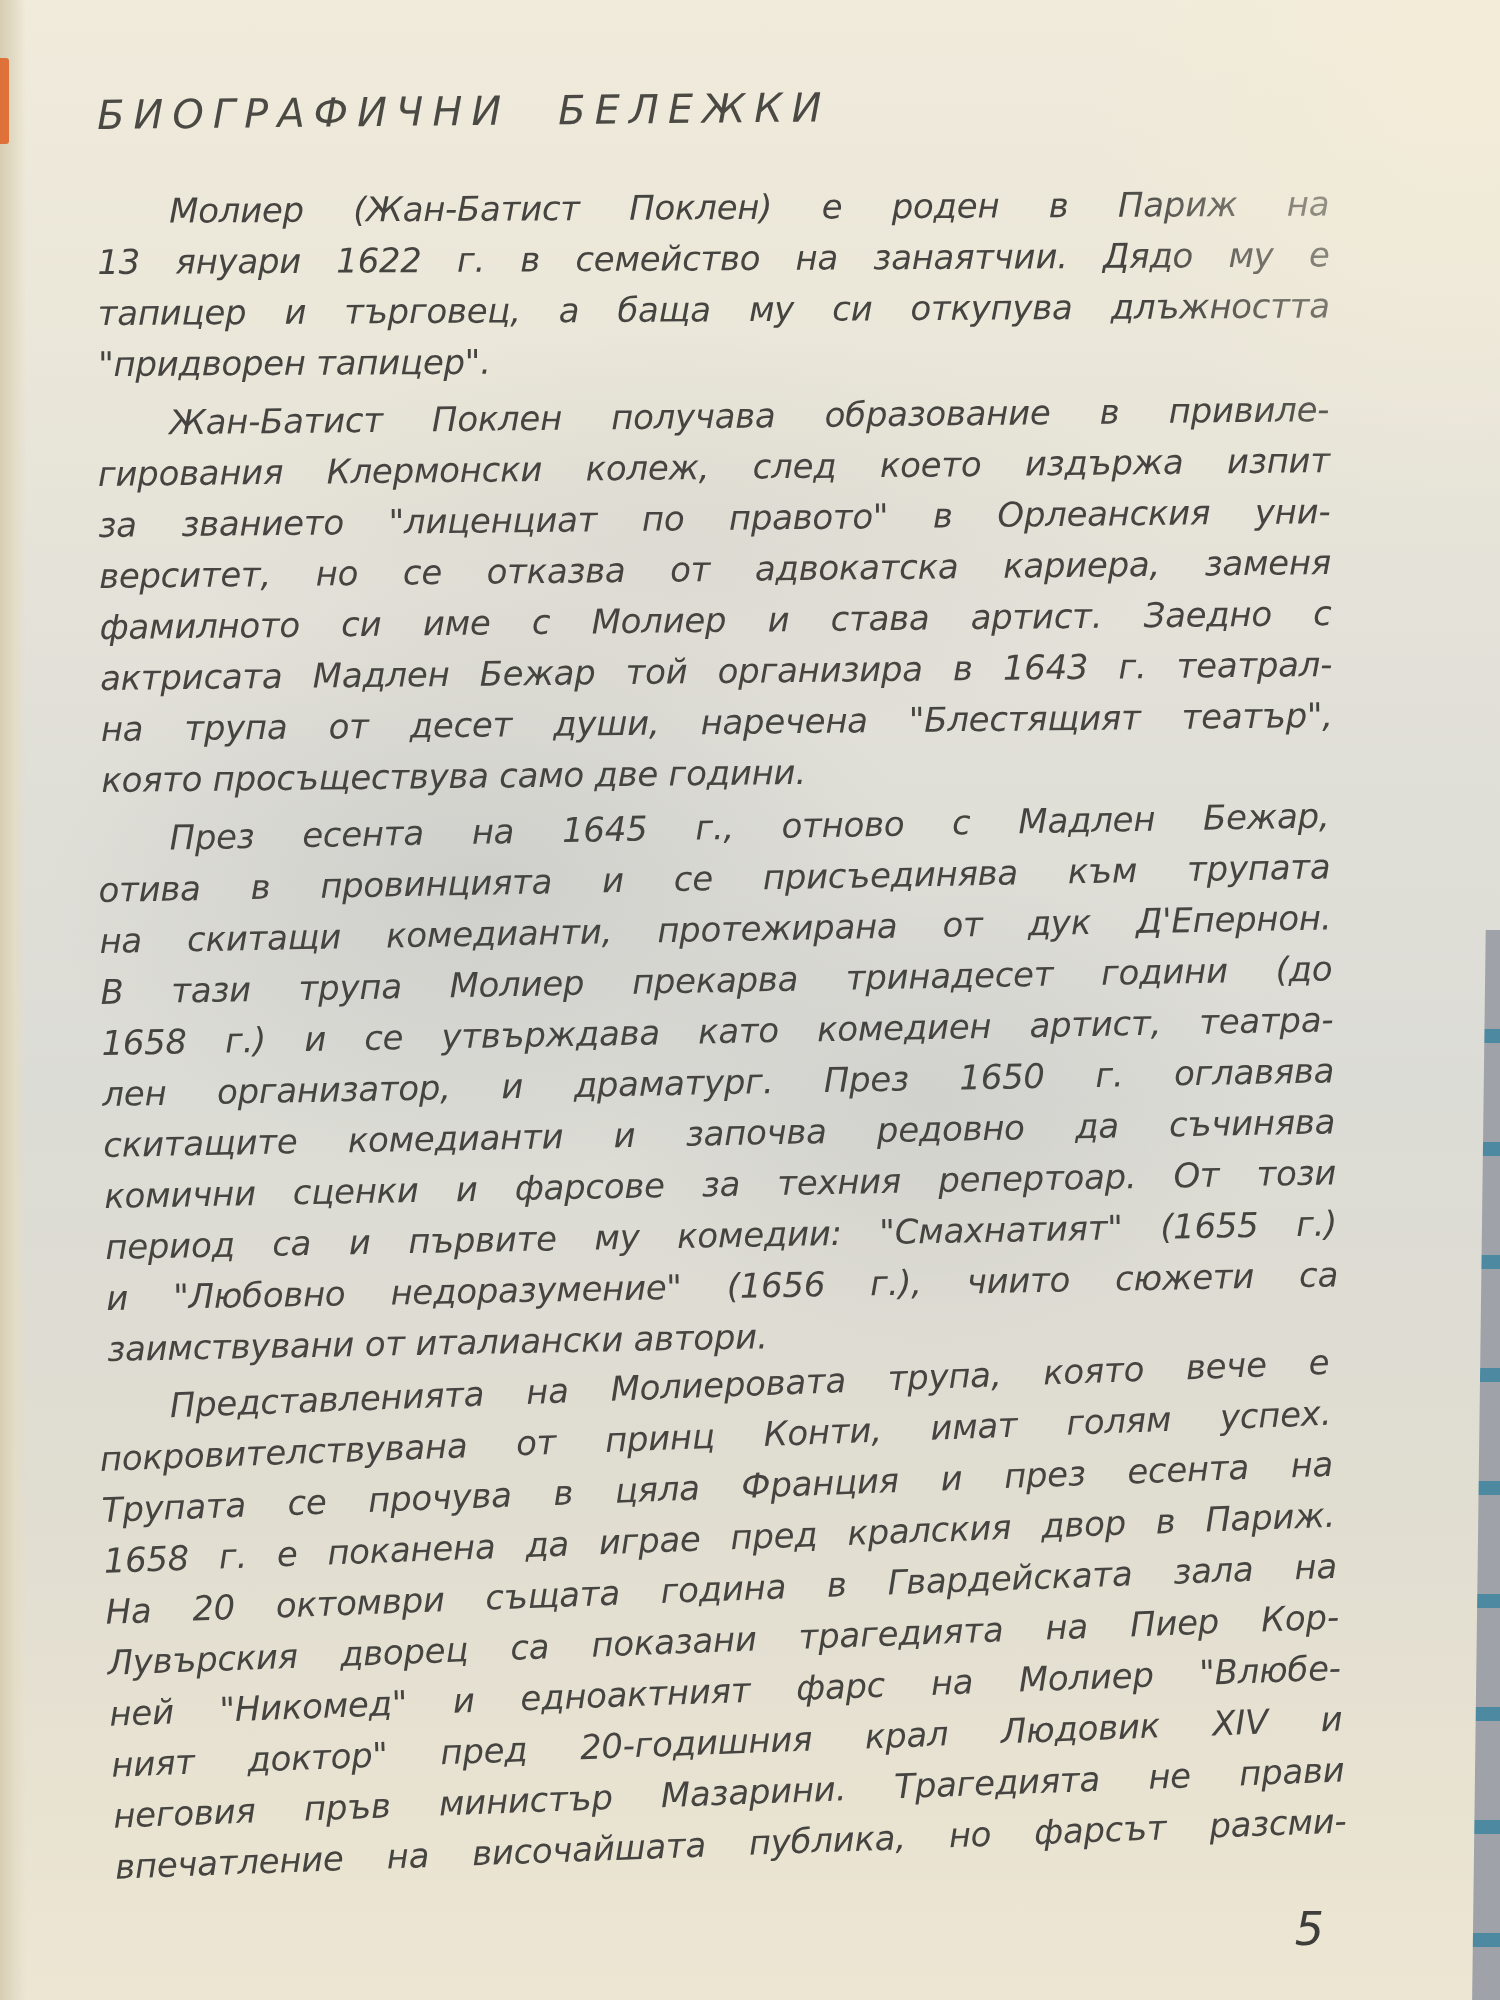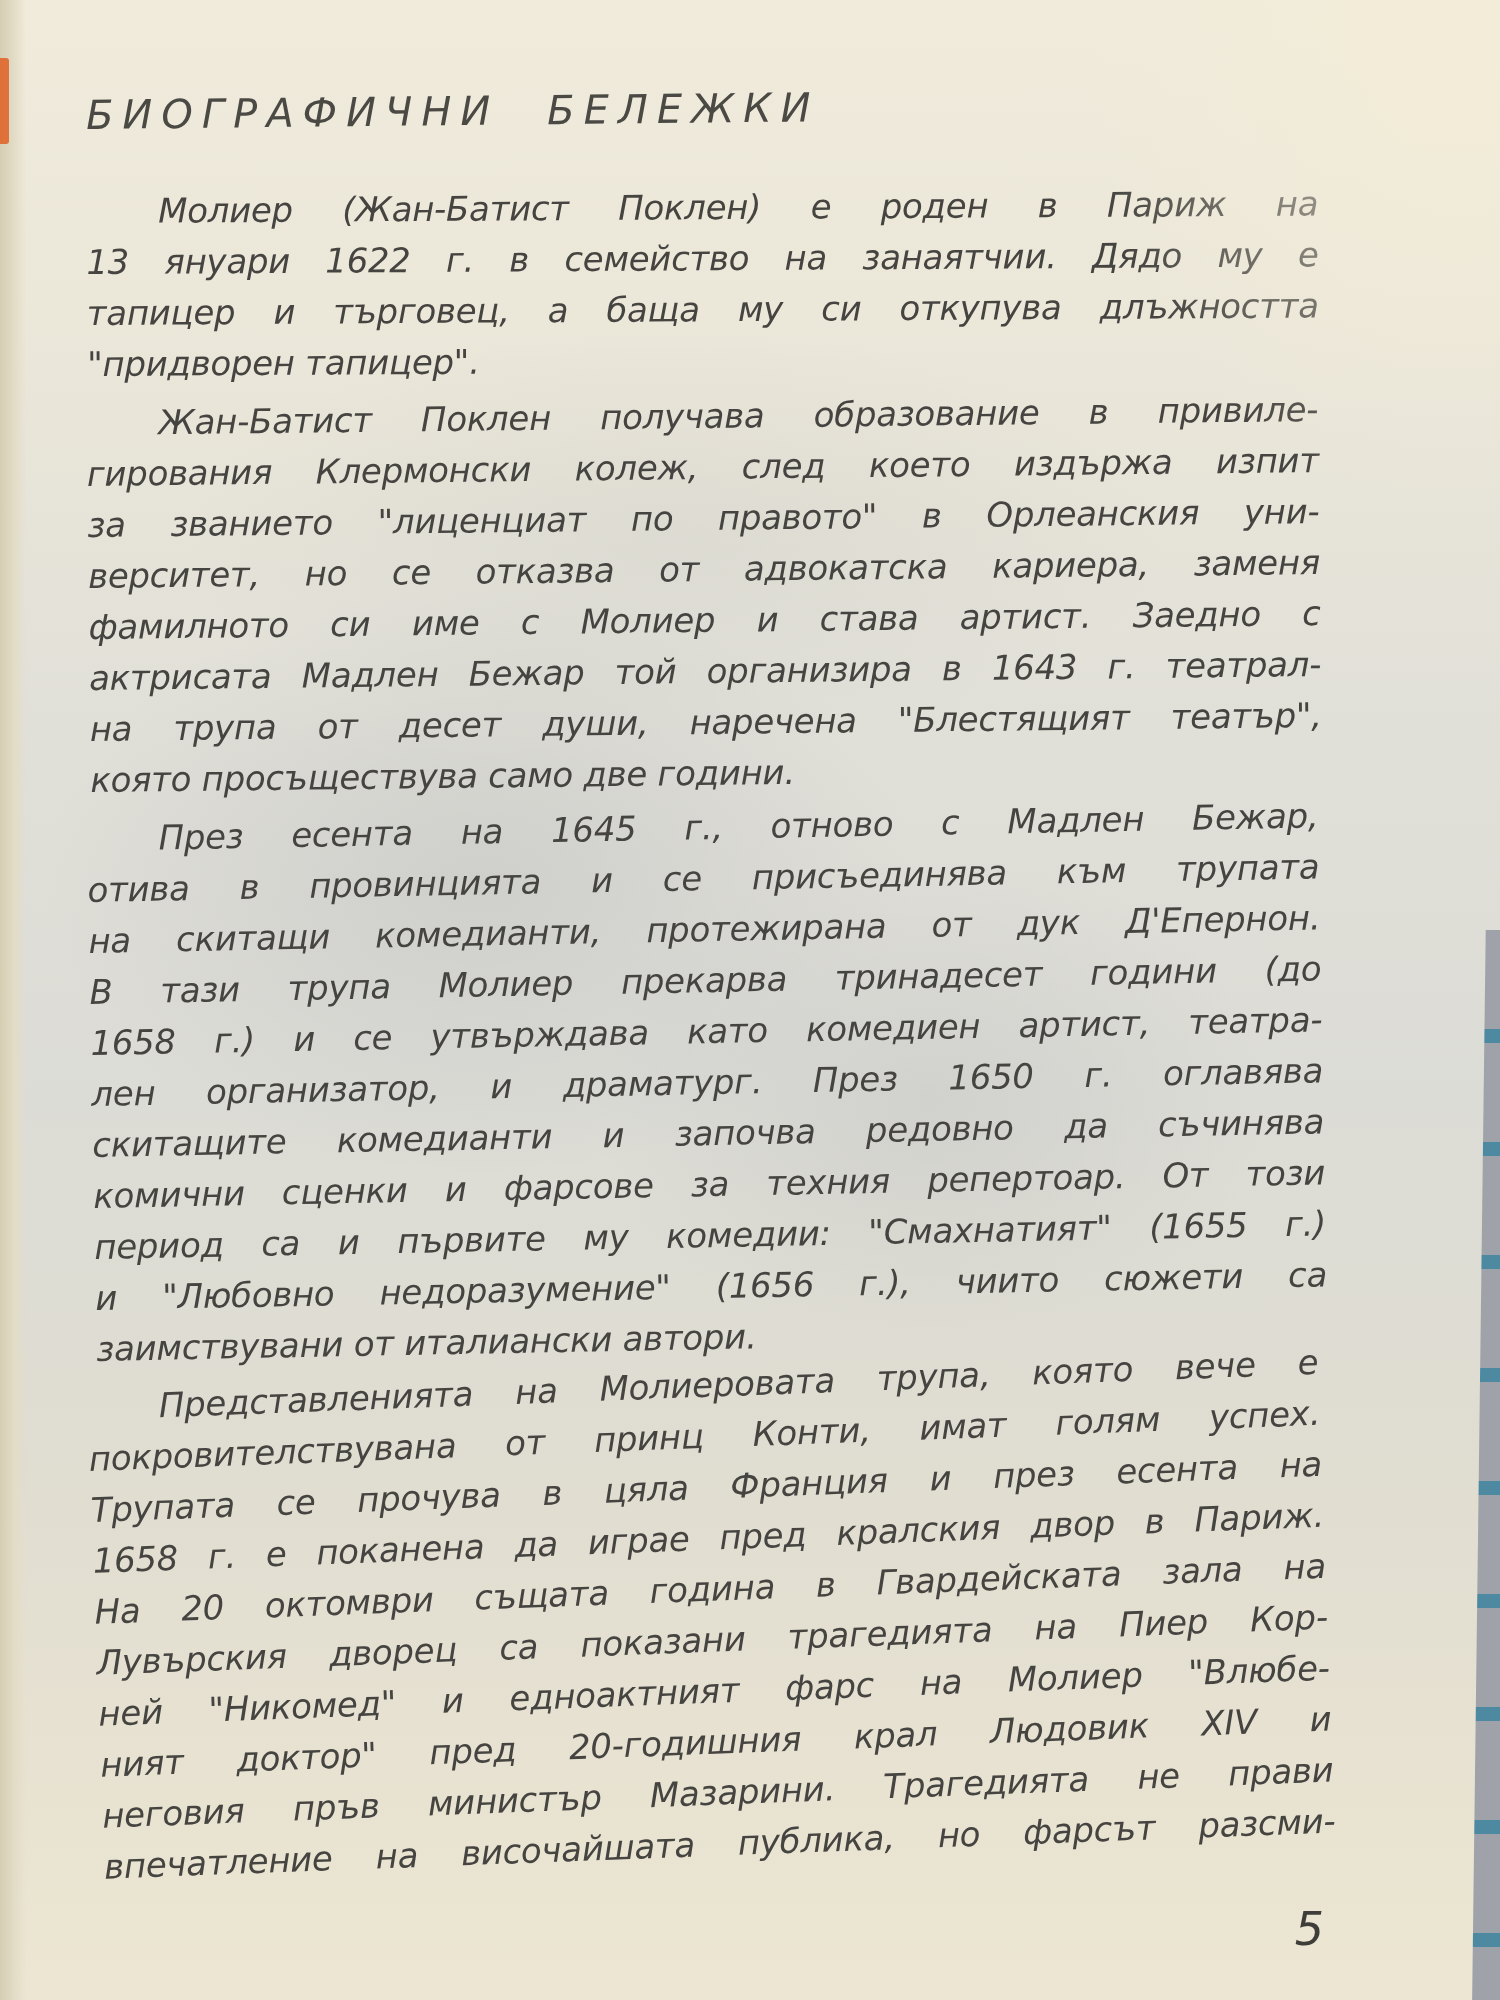--- a/index.html
+++ b/index.html
@@ -28,21 +28,21 @@
   }
   .orange-mark{
     position:absolute;left:0;top:58px;width:9px;height:86px;
     border-radius:0 3px 3px 0;opacity:.9;
   }
   
   .notebook-edge{
     position:absolute;right:0;top:930px;bottom:0;width:34px;
     clip-path:polygon(58% 0, 100% 0, 100% 100%, 18% 100%);
   }
-  .content{position:absolute;left:86px;top:92px;width:1232px;color:#454440;}
+  .content{position:absolute;left:97px;top:92px;width:1232px;color:#454440;}
   .title{
     font-size:40px;font-weight:500;font-style:italic;
     letter-spacing:9px;word-spacing:26px;
     color:#4a4944;
     transform:rotate(-0.6deg);transform-origin:0 50%;
     margin:0 0 48px 0;
   }
   .paragraphs{font-style:italic;}
   .para{margin:0 0 8px 0;transform-origin:0 0;}
   .para-0{transform:rotate(-0.35deg);}

